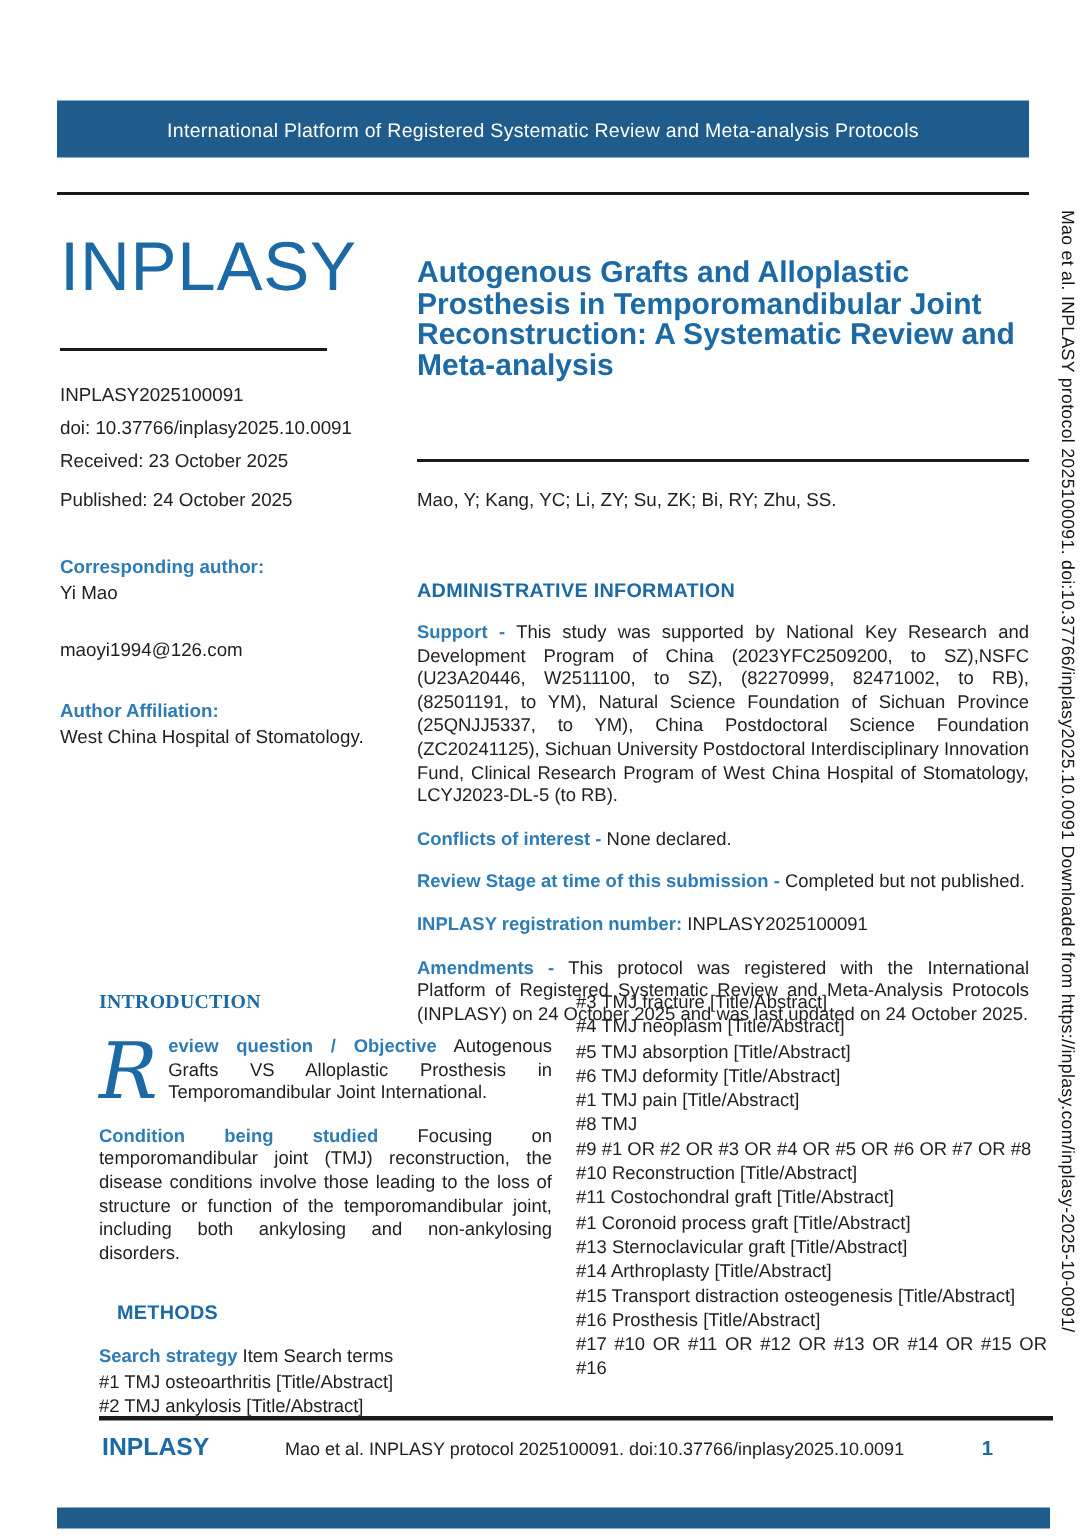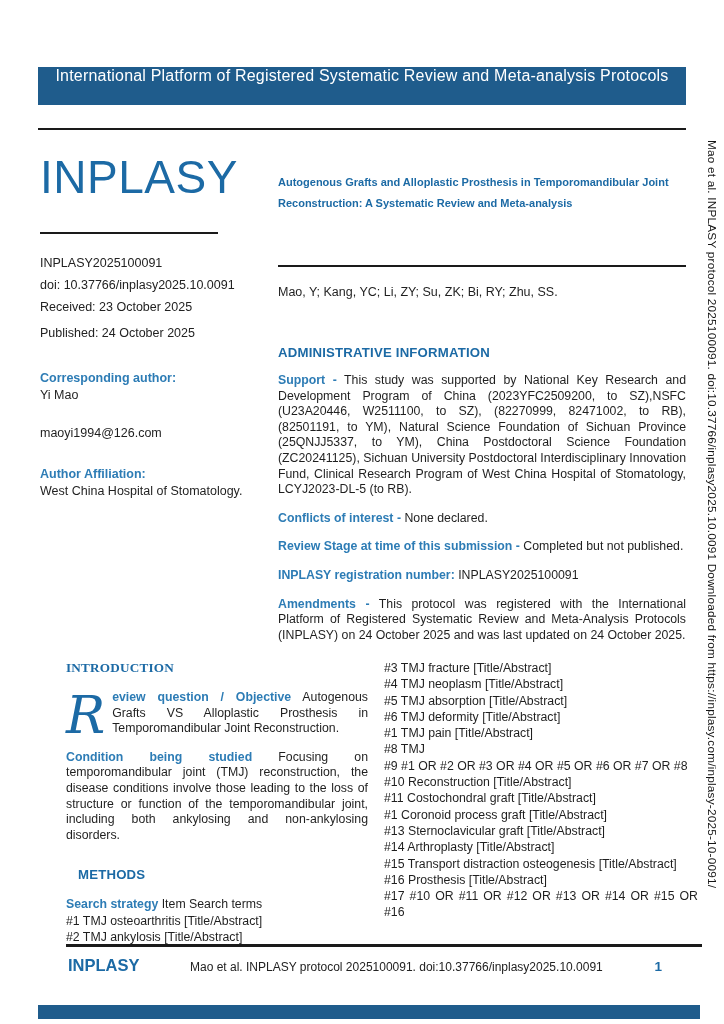--- a/index.html
+++ b/index.html
@@ -1,35 +1,35 @@
 <!DOCTYPE html>
 <html><head>
 <meta charset="utf-8">
 <style>
   html,body{margin:0;padding:0;background:#ffffff;}
   .page{position:relative;width:724px;height:1024px;background:#fff;
         font-family:"Liberation Sans",sans-serif;color:#1f1f1f;overflow:hidden;}
 
   .banner{position:absolute;left:38px;right:38px;top:67px;height:38px;
-          display:flex;justify-content:center;
-          color:#fff;font-size:16px;letter-spacing:.2px;}
+          display:flex;align-items:center;justify-content:center;
+          color:#fff;font-size:13px;letter-spacing:.2px;}
   .rule{background:#1a1a1a;position:absolute;height:2px;}
   .rule-top{left:38px;right:38px;top:128px;}
 
   .col-meta{position:absolute;left:40px;top:152px;width:232px;}
   .logo{font-size:46px;line-height:50px;letter-spacing:.5px;}
   .logo-rule{width:178px;height:2px;background:#1a1a1a;margin:30px 0 18px 0;}
   .meta-line{font-size:12.5px;line-height:22px;color:#222;}
   .meta-line.pub{margin-top:4px;}
   .blk{margin-top:26px;font-size:12.5px;line-height:17px;}
   .lbl{font-weight:bold;}
   .email{margin-top:22px;font-size:12.5px;}
 
   .col-main{position:absolute;left:278px;top:172px;width:408px;}
-  .title{font-weight:bold;font-size:11px;line-height:20.5px;}
+  .title{font-weight:bold;font-size:20px;line-height:20.5px;}
   .title-rule{height:2px;background:#1a1a1a;margin-top:52px;}
   .authors{font-size:12.5px;margin-top:18px;}
   .sec-heading{font-weight:bold;font-size:13.2px;letter-spacing:.2px;}
   .admin-heading{margin-top:46px;}
   .para{font-size:12.3px;line-height:15.6px;text-align:justify;margin-top:13px;color:#1f1f1f;}
 
   .bottom{position:absolute;left:66px;top:660px;right:26px;display:flex;gap:16px;}
   .b-left{width:302px;}
   .b-right{flex:1;}
   .dropcap{float:left;font-family:"DejaVu Serif",serif;font-style:italic;
@@ -114,21 +114,21 @@
       <span>This protocol was registered with the International Platform of Registered Systematic Review and Meta-Analysis Protocols (INPLASY) on 24 October 2025 and was last updated on 24 October 2025.</span>
     </div>
   </div>
 
   <div class="bottom">
     <div class="b-left">
       <div class="sec-heading" style="color:#1c6aa5;font-family:Liberation Serif, serif;">INTRODUCTION</div>
 
       <div class="para intro-para">
         <span class="dropcap" style="color:#1c6aa5;">R</span><span class="lbl" style="color:#2d7cb5;">eview question / Objective</span>
-        <span>Autogenous Grafts VS Alloplastic Prosthesis in Temporomandibular Joint Reconstruction.</span>
+        <span>Autogenous Grafts VS Alloplastic Prosthesis in Temporomandibular Joint International.</span>
       </div>
 
       <div class="para" style="clear:both;">
         <span class="lbl" style="color:#2d7cb5;">Condition being studied</span>
         <span>Focusing on temporomandibular joint (TMJ) reconstruction, the disease conditions involve those leading to the loss of structure or function of the temporomandibular joint, including both ankylosing and non-ankylosing disorders.</span>
       </div>
 
       <div class="sec-heading methods-heading" style="color:#1c6aa5;padding-left:12px;">METHODS</div>
 
       <div class="term terms-intro">

